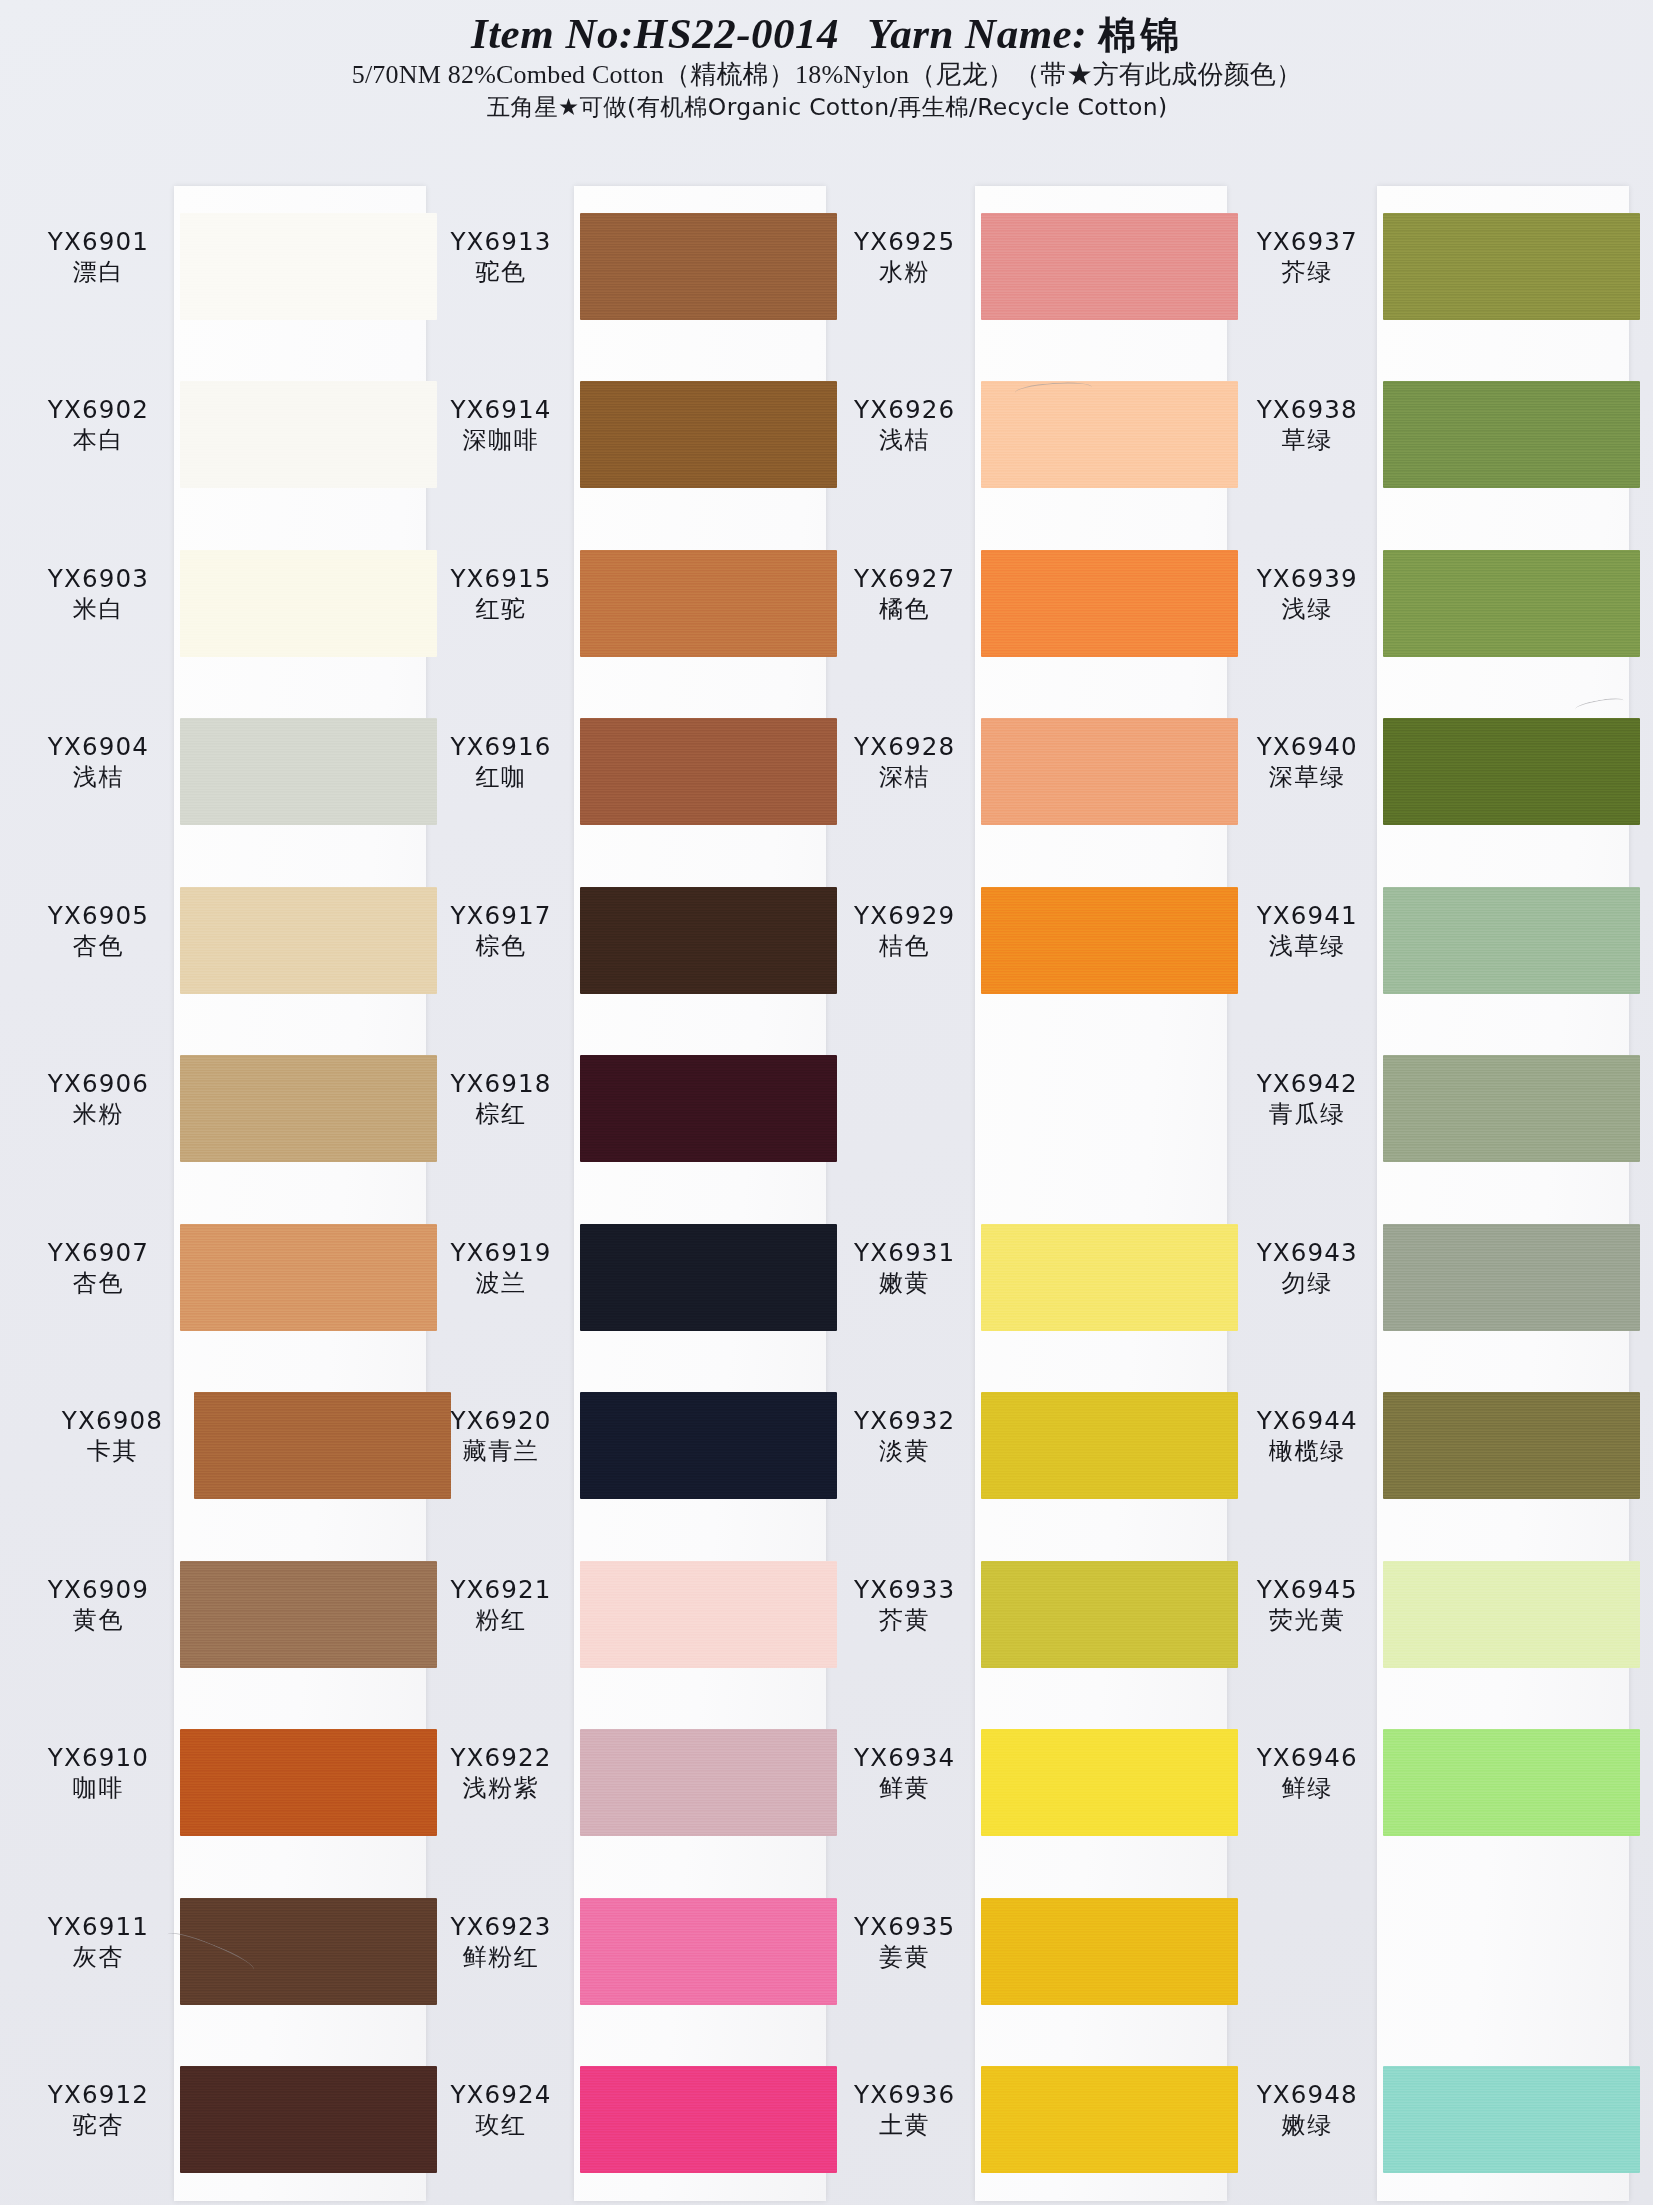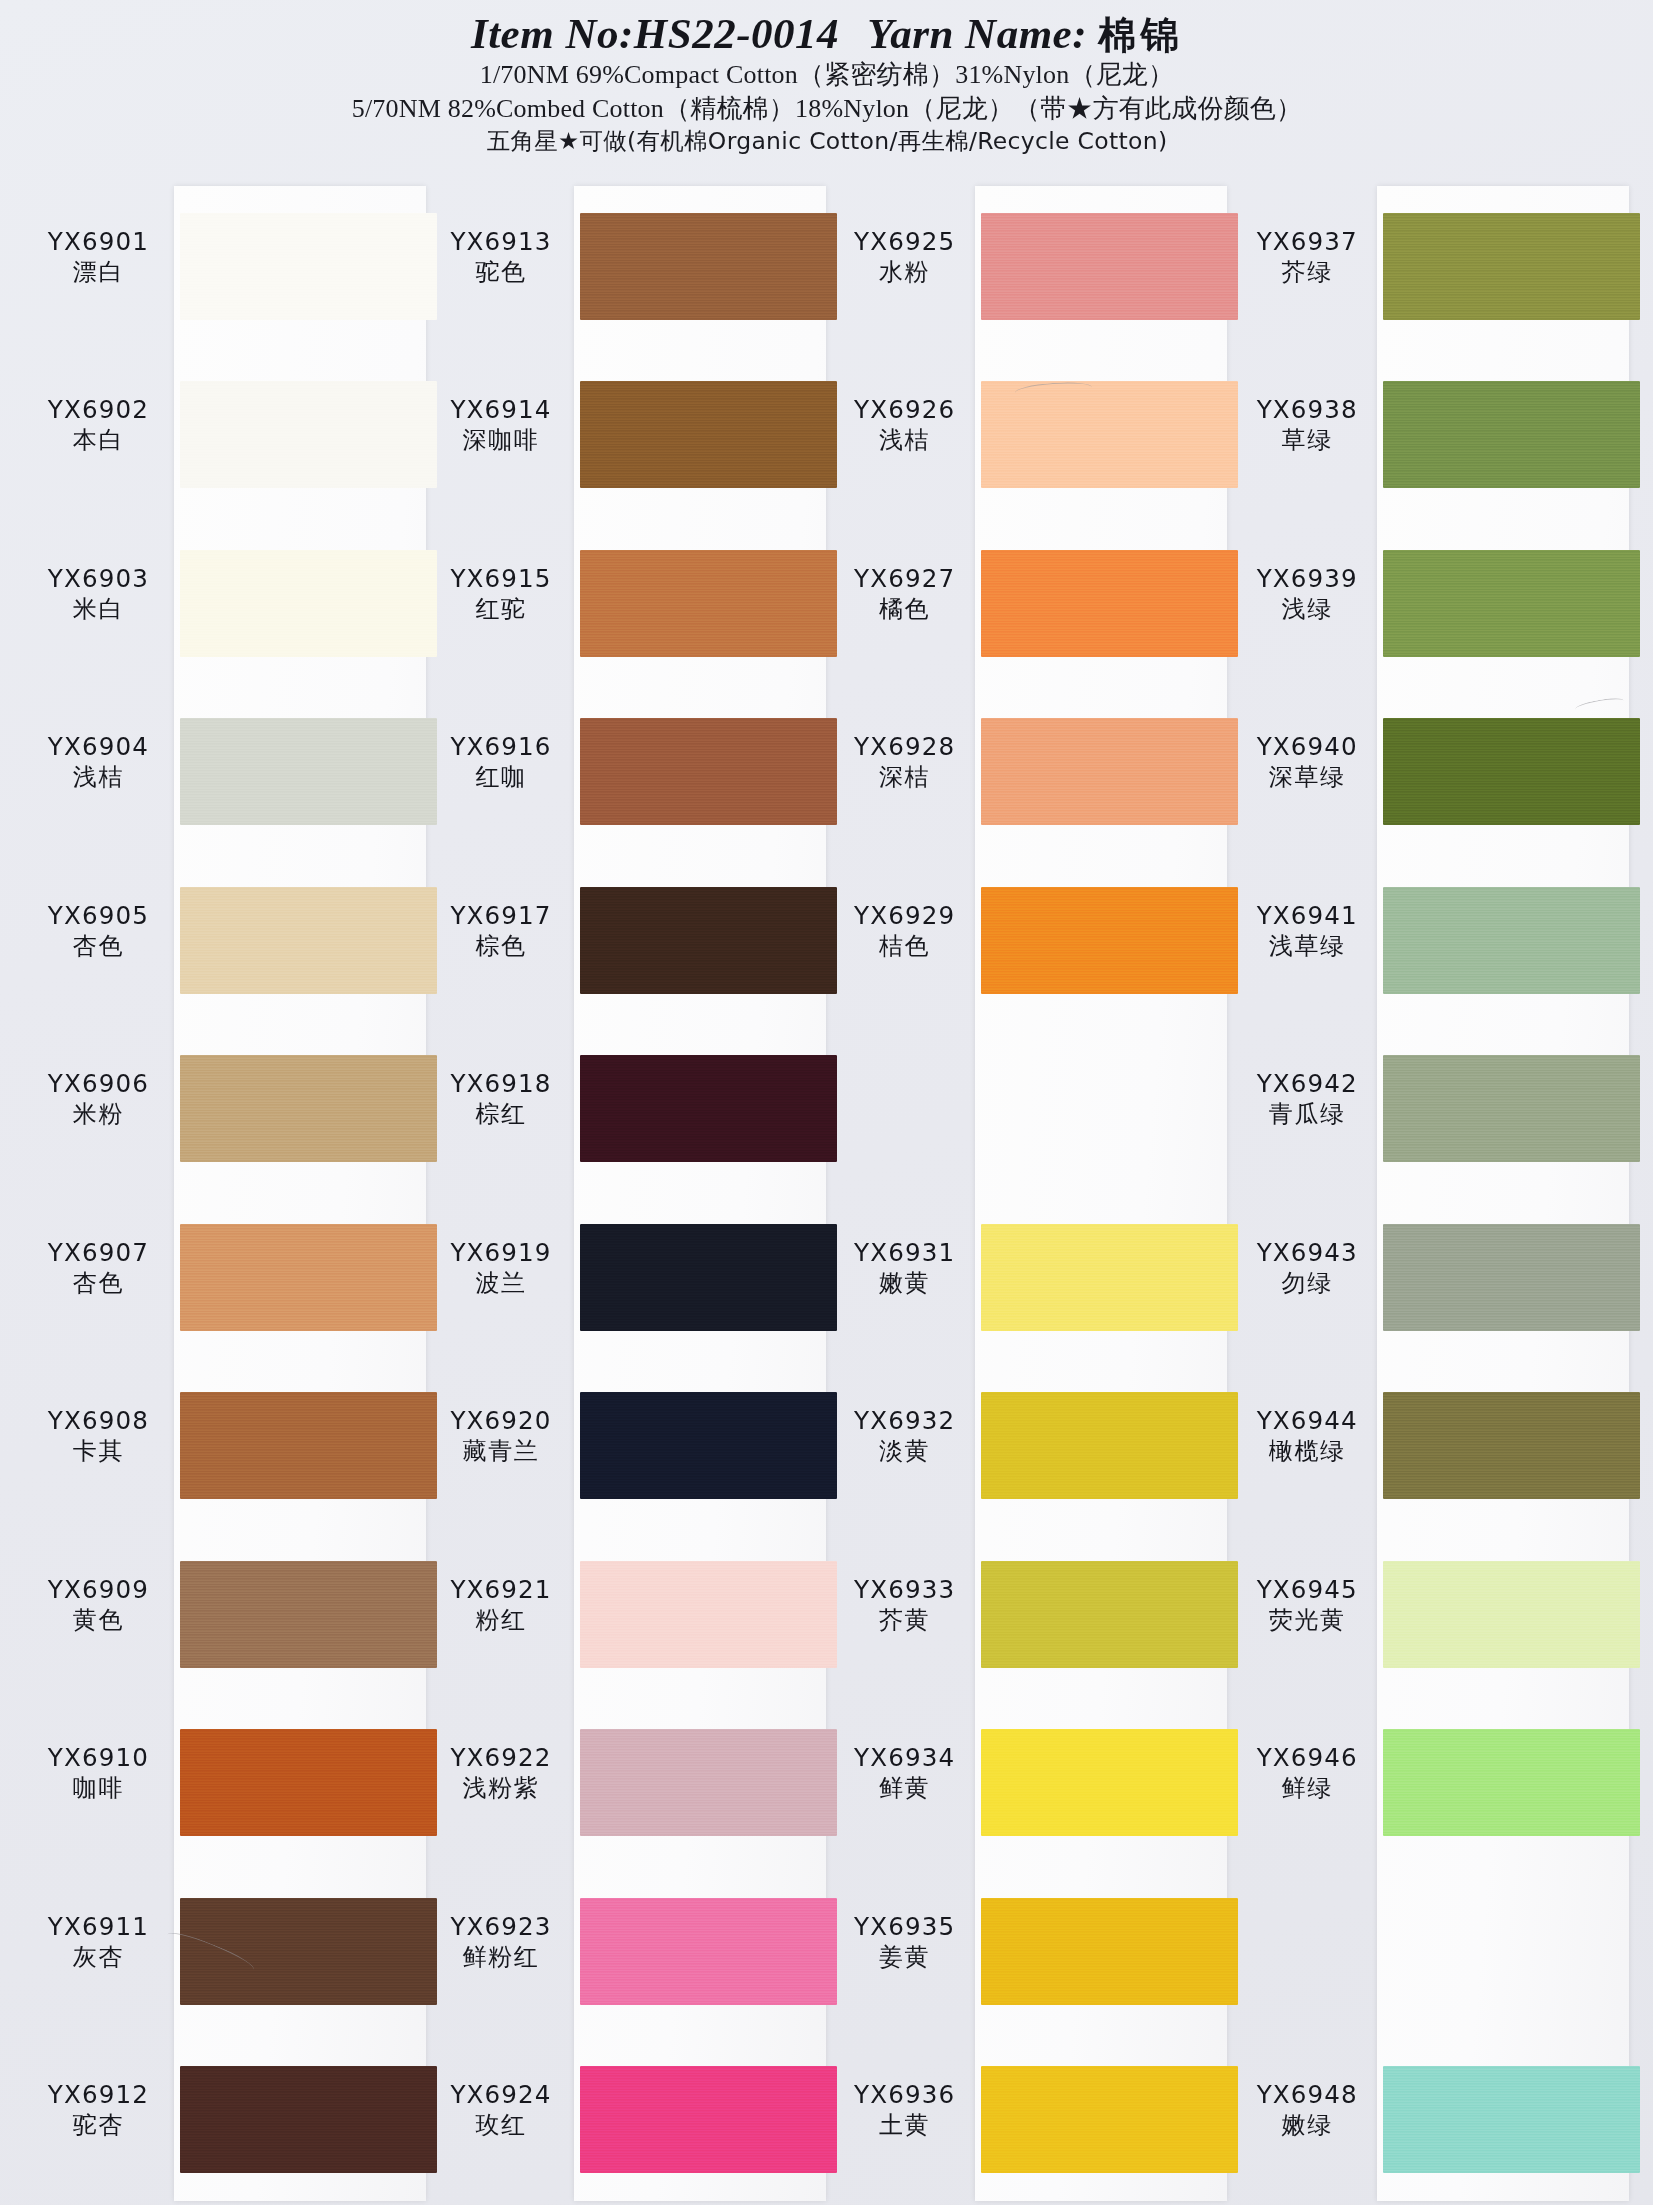--- a/index.html
+++ b/index.html
@@ -150,21 +150,20 @@
 </style>
 </head>
 <body>
 
 <div id="card">
 
   <div id="header">
     <div id="title-line">
       <span>Item No:</span><span>HS22-0014</span><span class="spacer-gap"></span><span>Yarn Name:</span>&nbsp;<span class="ynm">棉锦</span>
     </div>
-    <div class="sub">1/70NM 69%Compact Cotton（紧密纺棉）31%Nylon（尼龙）</div>
     <div class="sub">5/70NM 82%Combed Cotton（精梳棉）18%Nylon（尼龙）（带★方有此成份颜色）</div>
     <div class="sub" id="sub3">五角星★可做(有机棉Organic Cotton/再生棉/Recycle Cotton)</div>
   </div>
 
   <div id="grid">
     <div class="column col1">
       <div class="strip"></div>
       <div class="rows">
           <div class="row" style="top: 0px;">
             <div class="label">
@@ -208,21 +207,21 @@
             </div>
             <div class="swatch" style="background: rgb(196, 166, 121);"></div>
           </div>
           <div class="row" style="top: 1011px;">
             <div class="label">
               <div class="code">YX6907</div>
               <div class="cname">杏色</div>
             </div>
             <div class="swatch" style="background: rgb(215, 151, 101);"></div>
           </div>
-          <div class="row" style="top: 1179px;">
+          <div class="row" style="top: 1179px; margin-left: 14px;">
             <div class="label">
               <div class="code">YX6908</div>
               <div class="cname">卡其</div>
             </div>
             <div class="swatch" style="background: rgb(168, 102, 58);"></div>
           </div>
           <div class="row" style="top: 1348px;">
             <div class="label">
               <div class="code">YX6909</div>
               <div class="cname">黄色</div>

